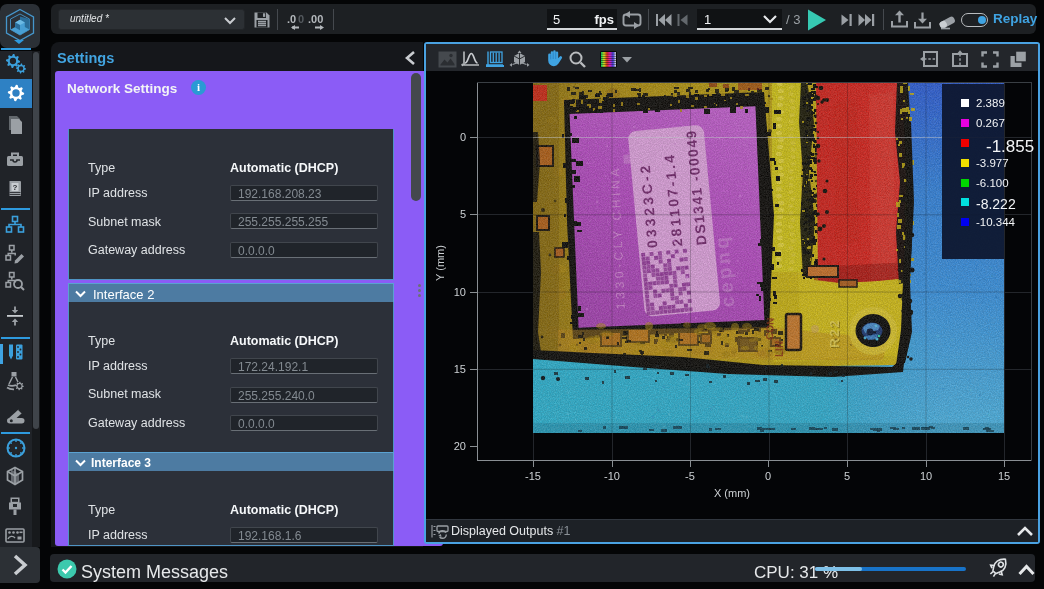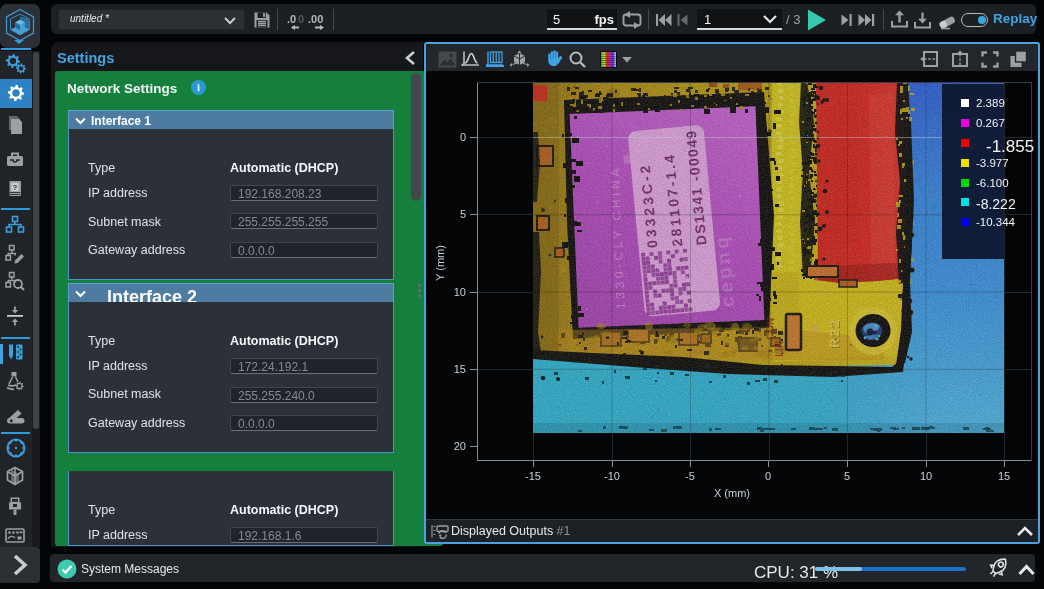--- a/index.html
+++ b/index.html
@@ -218,64 +218,64 @@
     <div class="abs" style="left:0;top:547px;width:40px;height:36px;background:#2c3035;border-radius:0 4px 4px 0">
       <svg width="16" height="22" style="position:absolute;left:12px;top:7px">
         <path d="M3,2 L13,11 L3,20" stroke="#c9ccd0" stroke-width="3.5" fill="none"></path>
       </svg>
     </div>
     <div class="abs" style="left:51px;top:42px;width:372px;height:505px;background:#15171b;border-radius:8px 0 0 0"></div>
     <span class="abs" style="left:57px;top:50px;font-size:14.5px;font-weight:bold;color:#42a4e0">Settings</span>
     <svg width="12" height="16" style="position:absolute;left:404px;top:50px">
       <path d="M10,2 L3,8 L10,14" stroke="#c9ccd0" stroke-width="2.6" fill="none"></path>
     </svg>
-    <div class="abs" style="left:55px;top:71px;width:388px;height:475px;background:#15803d;border-radius:3px;overflow:hidden">
+    <div class="abs" style="left:55px;top:71px;width:388px;height:475px;background:#8b5cf6;border-radius:3px;overflow:hidden">
       <span style="position:absolute;left:12px;top:10px;font-size:13.5px;font-weight:bold;color:#f2f4f6">Network Settings</span>
       <div style="position:absolute;left:136px;top:9px;width:15px;height:15px;border-radius:50%;background:#2a9ad4;color:#fff;font-size:11px;font-weight:bold;text-align:center;line-height:15px;font-family:'Liberation Serif',serif">i</div>
-      <div style="position:absolute;left:13px;top:39px;width:326px;height:19px;background:#4d7ba2;border:1px solid #5aa2d2;border-bottom:none">
-        <svg width="11" height="8" style="position:absolute;left:6px;top:6px">
-          <path d="M1,1.5 L5.5,6 L10,1.5" stroke="#fff" stroke-width="2" fill="none"></path>
-        </svg>
-        <span style="position:absolute;left:22px;top:2.5px;font-size:12px;font-weight:bold;color:#fff">Interface 1</span>
-      </div>
       <div style="position:absolute;left:13px;top:58px;width:326px;height:151px;background:#2c3039;border:1px solid #4f94c4;border-top:none"></div>
       <span style="position:absolute;left:33px;top:90px;font-size:12.5px;color:#dfe2e5">Type</span>
       <span style="position:absolute;left:175px;top:90px;font-size:12.5px;font-weight:bold;color:#f6f8fa">Automatic (DHCP)</span>
       <span style="position:absolute;left:33px;top:115px;font-size:12.5px;color:#dfe2e5">IP address</span>
       <div style="position:absolute;left:175px;top:114px;width:148px;height:16px;background:#20242a;border:1px solid #41464d;border-bottom:1px solid #696f76;border-radius:2px">
         <span style="position:absolute;left:7px;top:1px;font-size:12px;color:#838a91">192.168.208.23</span>
       </div>
       <span style="position:absolute;left:33px;top:144px;font-size:12.5px;color:#dfe2e5">Subnet mask</span>
       <div style="position:absolute;left:175px;top:142px;width:148px;height:16px;background:#20242a;border:1px solid #41464d;border-bottom:1px solid #696f76;border-radius:2px">
         <span style="position:absolute;left:7px;top:1px;font-size:12px;color:#838a91">255.255.255.255</span>
       </div>
       <span style="position:absolute;left:33px;top:172px;font-size:12.5px;color:#dfe2e5">Gateway address</span>
       <div style="position:absolute;left:175px;top:171px;width:148px;height:16px;background:#20242a;border:1px solid #41464d;border-bottom:1px solid #696f76;border-radius:2px">
         <span style="position:absolute;left:7px;top:1px;font-size:12px;color:#838a91">0.0.0.0</span>
       </div>
       <div style="position:absolute;left:13px;top:212px;width:326px;height:19px;background:#4d7ba2;border:1px solid #5aa2d2;border-bottom:none">
         <svg width="11" height="8" style="position:absolute;left:6px;top:6px">
           <path d="M1,1.5 L5.5,6 L10,1.5" stroke="#fff" stroke-width="2" fill="none"></path>
         </svg>
-        <span style="position:absolute;left:38px;top:2.5px;font-size:18px;font-weight:bold;color:#fff">Interface 2</span>
+        <span style="position:absolute;left:24px;top:2.5px;font-size:13px;font-weight:normal;color:#fff">Interface 2</span>
       </div>
       <div style="position:absolute;left:13px;top:231px;width:326px;height:151px;background:#2c3039;border:1px solid #4f94c4;border-top:none"></div>
       <span style="position:absolute;left:33px;top:263px;font-size:12.5px;color:#dfe2e5">Type</span>
       <span style="position:absolute;left:175px;top:263px;font-size:12.5px;font-weight:bold;color:#f6f8fa">Automatic (DHCP)</span>
       <span style="position:absolute;left:33px;top:288px;font-size:12.5px;color:#dfe2e5">IP address</span>
       <div style="position:absolute;left:175px;top:287px;width:148px;height:16px;background:#20242a;border:1px solid #41464d;border-bottom:1px solid #696f76;border-radius:2px">
         <span style="position:absolute;left:7px;top:1px;font-size:12px;color:#838a91">172.24.192.1</span>
       </div>
       <span style="position:absolute;left:33px;top:316px;font-size:12.5px;color:#dfe2e5">Subnet mask</span>
       <div style="position:absolute;left:175px;top:316px;width:148px;height:16px;background:#20242a;border:1px solid #41464d;border-bottom:1px solid #696f76;border-radius:2px">
         <span style="position:absolute;left:7px;top:1px;font-size:12px;color:#838a91">255.255.240.0</span>
       </div>
       <span style="position:absolute;left:33px;top:345px;font-size:12.5px;color:#dfe2e5">Gateway address</span>
       <div style="position:absolute;left:175px;top:344px;width:148px;height:16px;background:#20242a;border:1px solid #41464d;border-bottom:1px solid #696f76;border-radius:2px">
         <span style="position:absolute;left:7px;top:1px;font-size:12px;color:#838a91">0.0.0.0</span>
+      </div>
+      <div style="position:absolute;left:13px;top:381px;width:326px;height:19px;background:#4d7ba2;border:1px solid #5aa2d2;border-bottom:none">
+        <svg width="11" height="8" style="position:absolute;left:6px;top:6px">
+          <path d="M1,1.5 L5.5,6 L10,1.5" stroke="#fff" stroke-width="2" fill="none"></path>
+        </svg>
+        <span style="position:absolute;left:22px;top:2.5px;font-size:12px;font-weight:bold;color:#fff">Interface 3</span>
       </div>
       <div style="position:absolute;left:13px;top:400px;width:326px;height:75px;background:#2c3039;border:1px solid #4f94c4;border-top:none"></div>
       <span style="position:absolute;left:33px;top:432px;font-size:12.5px;color:#dfe2e5">Type</span>
       <span style="position:absolute;left:175px;top:432px;font-size:12.5px;font-weight:bold;color:#f6f8fa">Automatic (DHCP)</span>
       <span style="position:absolute;left:33px;top:457px;font-size:12.5px;color:#dfe2e5">IP address</span>
       <div style="position:absolute;left:175px;top:456px;width:148px;height:16px;background:#20242a;border:1px solid #41464d;border-bottom:1px solid #696f76;border-radius:2px">
         <span style="position:absolute;left:7px;top:1px;font-size:12px;color:#838a91">192.168.1.6</span>
       </div>
     </div>
     <div class="abs" style="left:411px;top:73px;width:10px;height:128px;background:#44484e;border-radius:5px"></div>
@@ -1754,21 +1754,21 @@
       </svg></div>
     <span class="abs" style="left:451px;top:524px;font-size:12.5px;color:#e6e8ea">Displayed Outputs <span style="color:#8a9096">#1</span></span>
     <svg width="16" height="11" style="position:absolute;left:1017px;top:526px">
       <path d="M1,9 L8,2 L15,9" stroke="#e6e8ea" stroke-width="2.6" fill="none"></path>
     </svg>
     <div class="abs" style="left:50px;top:554px;width:985px;height:28px;background:#22252a;border-radius:4px"></div>
     <div style="position:absolute;left:57px;top:559px;line-height:0;"><svg width="20" height="20" viewBox="0 0 20 20">
         <circle cx="10" cy="10" r="9.5" fill="#3cc9ad"></circle>
         <path d="M5.5,10.5 l3,3 l6,-6.5" stroke="#fff" stroke-width="2.4" fill="none"></path>
       </svg></div>
-    <span class="abs" style="left:81px;top:562px;font-size:12px;color:#e6e8ea">System Messages</span>
+    <span class="abs" style="left:81px;top:562px;font-size:18px;color:#e6e8ea">System Messages</span>
     <span class="abs" style="left:754px;top:563px;font-size:17px;color:#e6e8ea">CPU: 31&nbsp;%</span>
     <div class="abs" style="left:815px;top:567px;width:151px;height:4px;border-radius:2px;background:#1873c8"></div>
     <div class="abs" style="left:815px;top:567px;width:47px;height:4px;border-radius:2px;background:#7ec0e8"></div>
     <div style="position:absolute;left:983px;top:555px;line-height:0;"><svg width="30" height="27" viewBox="0 0 30 27">
         <g transform="rotate(40 15 13)" fill="none" stroke="#dfe2e5" stroke-width="1.6">
           <path d="M11,15 C8.5,11 9.5,5.5 15,1.5 C20.5,5.5 21.5,11 19,15 l-2,3.5 h-4 Z"></path>
           <circle cx="15" cy="8.5" r="2.4"></circle>
           <path d="M11,13 l-3.5,2.5 l3,1.5 M19,13 l3.5,2.5 l-3,1.5 M13.5,19 l-0.5,3.5 M16.5,19 l0.5,3.5"></path>
         </g>
       </svg></div>

